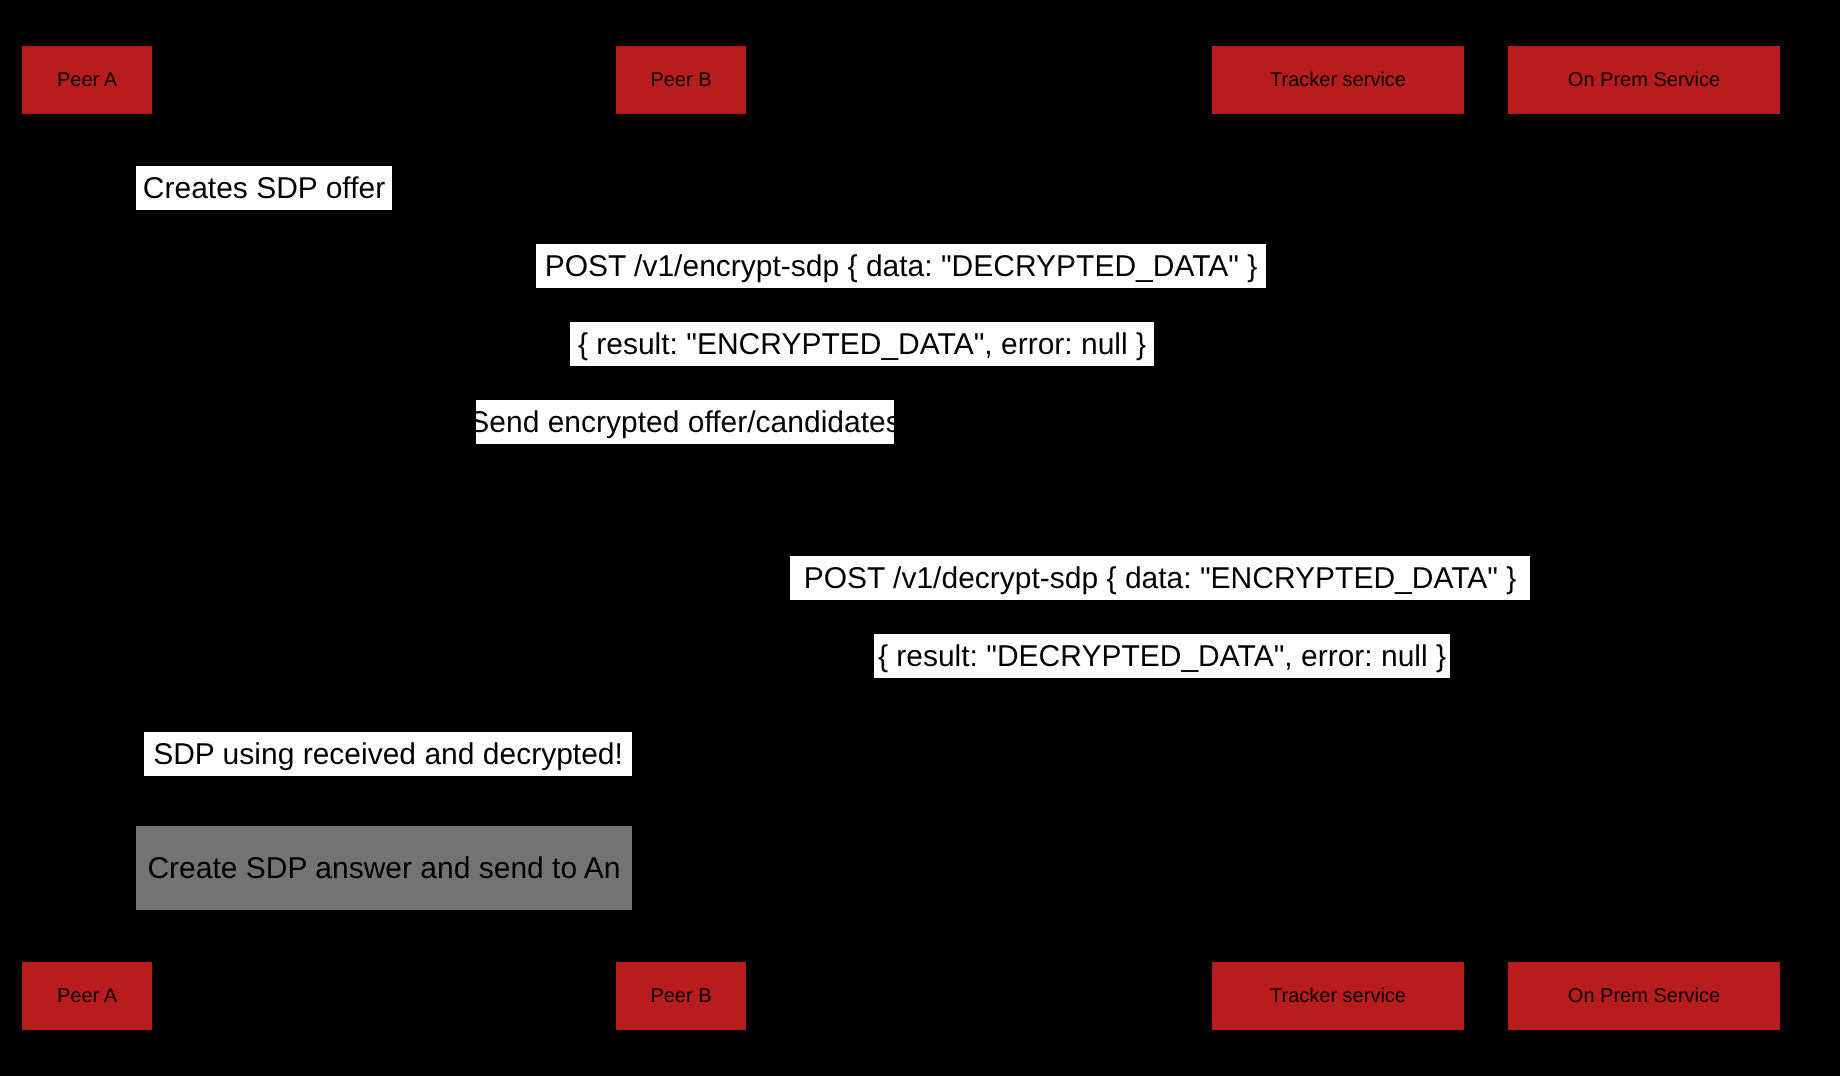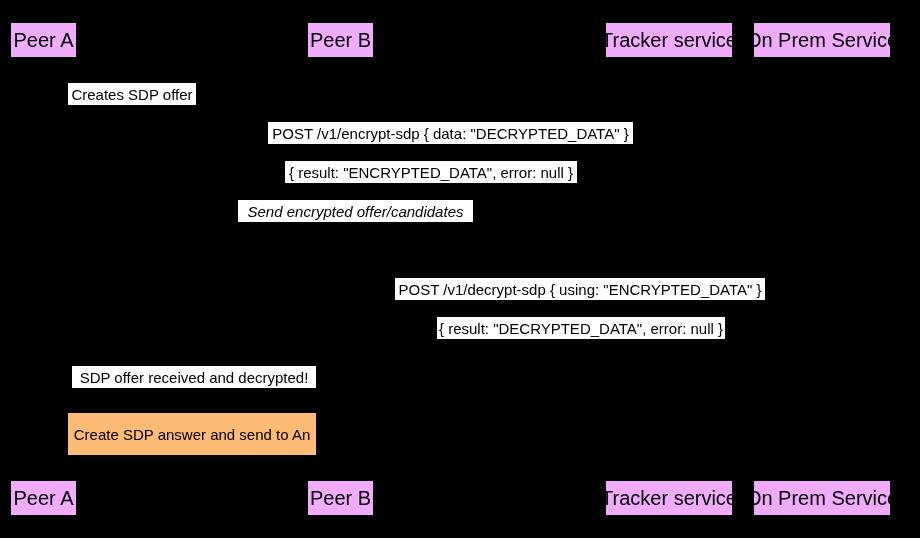--- a/index.html
+++ b/index.html
@@ -22,49 +22,49 @@
     width: 920px;
     height: 538px;
   }
   .lifeline {
     position: absolute;
     width: 1px;
     background: #000000;
   }
   .participant {
     position: absolute;
-    background: #f0abfc;
+    background: #b91c1c;
     color: #000000;
     border: 1px solid #000000;
     box-sizing: border-box;
     display: flex;
     align-items: center;
     justify-content: center;
-    font-size: 20px;
+    font-size: 10px;
     line-height: 17px;
     height: 36px;
     white-space: nowrap;
   }
   .msg-label {
     position: absolute;
     background: #ffffff;
     color: #000000;
     font-size: 15px;
     line-height: 19px;
     height: 22px;
     display: flex;
     align-items: center;
     justify-content: center;
     white-space: nowrap;
     box-sizing: border-box;
     padding: 0 1px;
   }
   .note-label {
     position: absolute;
-    background: #fdba74;
+    background: #737373;
     color: #000000;
     font-size: 15px;
     line-height: 21px;
     display: flex;
     flex-direction: row;
     align-items: center;
     justify-content: center;
     text-align: center;
     box-sizing: border-box;
     white-space: nowrap;
@@ -114,35 +114,35 @@
   </div>
 
   <div class="msg-label" style="left:268px; top:122px; width:365px;">
     <span>POST /v1/encrypt-sdp { data: "DECRYPTED_DATA" }</span>
   </div>
 
   <div class="msg-label" style="left:285px; top:161px; width:292px;">
     <span>{ result: "ENCRYPTED_DATA", error: null }</span>
   </div>
 
-  <div class="msg-label" style="left:238px; top:200px; width:235px;font-style:italic;">
+  <div class="msg-label" style="left:238px; top:200px; width:209px;">
     <span>Send encrypted offer/candidates</span>
   </div>
 
 
   <div class="msg-label" style="left:395px; top:278px; width:370px;">
-    <span>POST /v1/decrypt-sdp { using: "ENCRYPTED_DATA" }</span>
+    <span>POST /v1/decrypt-sdp { data: "ENCRYPTED_DATA" }</span>
   </div>
 
   <div class="msg-label" style="left:437px; top:317px; width:288px;">
     <span>{ result: "DECRYPTED_DATA", error: null }</span>
   </div>
 
   <div class="msg-label" style="left:72px; top:366px; width:244px;">
-    <span>SDP offer received and decrypted!</span>
+    <span>SDP using received and decrypted!</span>
   </div>
 
   <div class="note-label" style="left:68px; top:413px; width:248px; height:42px;">
     <span>Create SDP answer and send to An</span>
   </div>
 
   <div class="participant" style="left:10px; top:480px; width:67px;">
     <span>Peer A</span>
   </div>
   <div class="participant" style="left:307px; top:480px; width:67px;">

